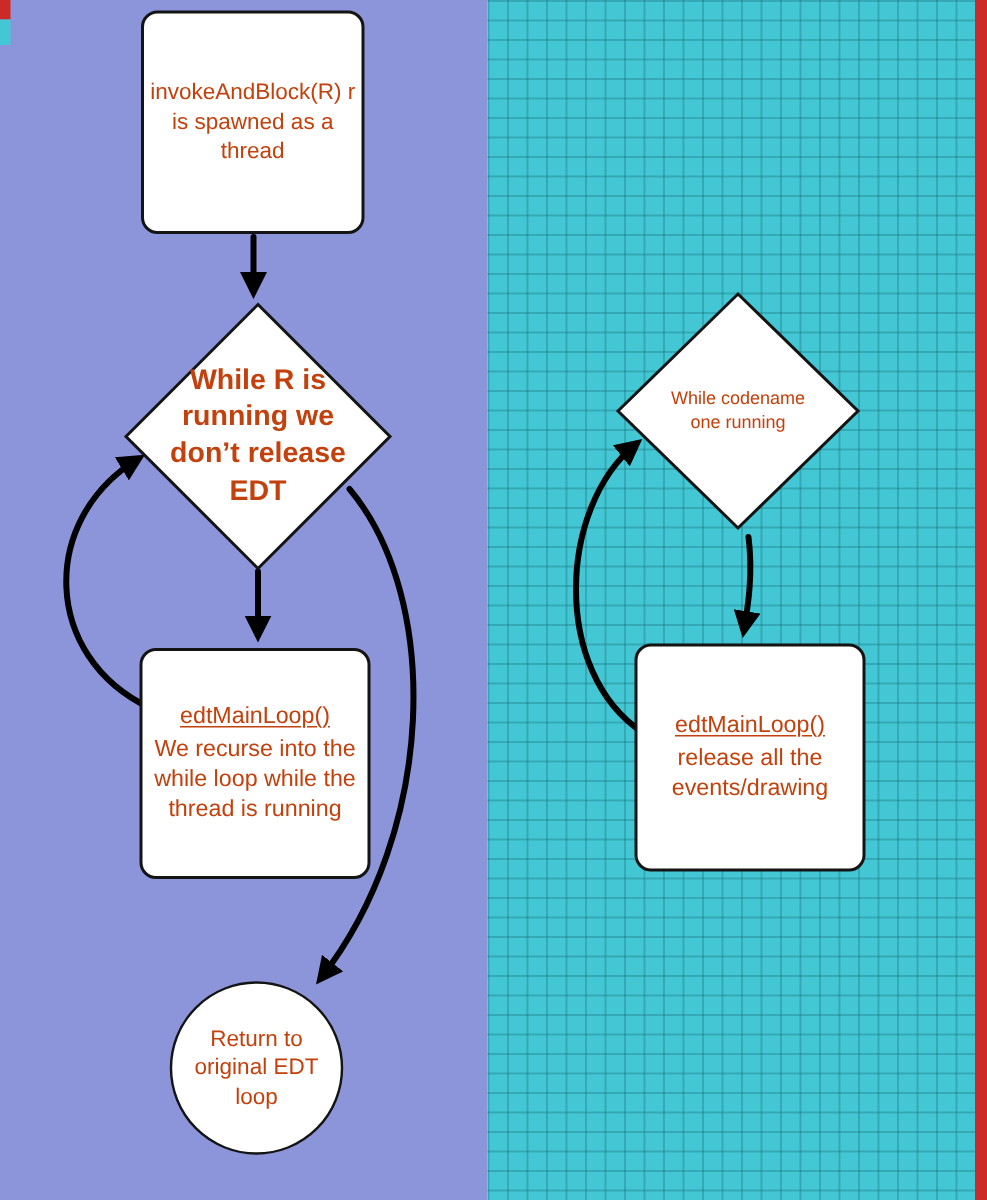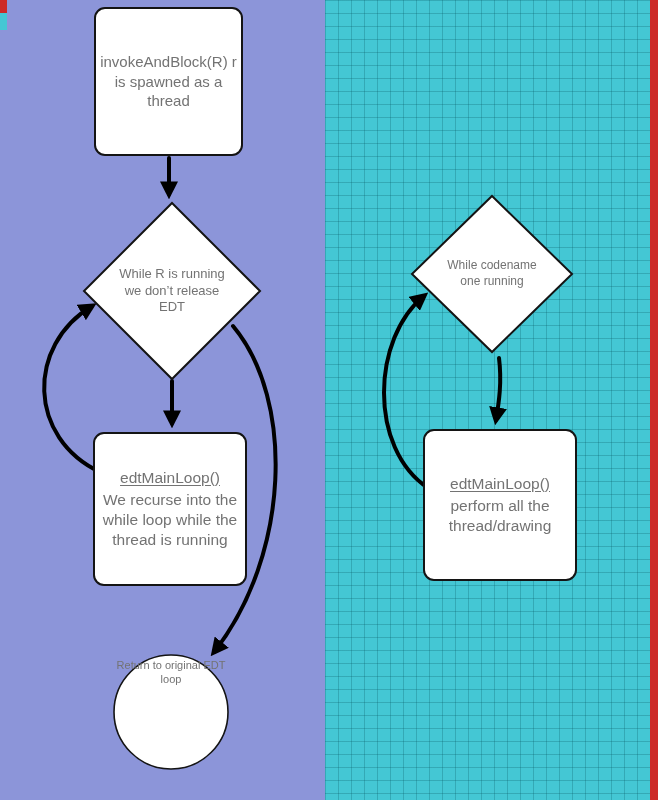--- a/index.html
+++ b/index.html
@@ -47,27 +47,27 @@
   }
   .shape.thin { stroke-width: 1.6; }
 
   .node {
     position: absolute;
     display: flex;
     flex-direction: column;
     align-items: center;
     justify-content: center;
     text-align: center;
-    color: #737373;
+    color: #c2410c;
     line-height: 1.3;
   }
   .n-start  { left: 96px;  top: 10px;  width: 145px; height: 143px; font-size: 15px; }
-  .n-dec1   { left: 112px; top: 241px; width: 120px; height: 100px; font-size: 13px; }
+  .n-dec1   { left: 112px; top: 241px; width: 120px; height: 100px; font-size: 19px; font-weight: bold; }
   .n-loop1  { left: 96px;  top: 435px; width: 148px; height: 148px; font-size: 15.5px; }
-  .n-circle { left: 116px; top: 620px; width: 110px; height: 104px; font-size: 11px; }
+  .n-circle { left: 116px; top: 660px; width: 110px; height: 104px; font-size: 15px; }
   .n-dec2   { left: 446px; top: 226px; width: 92px;  height: 96px;  font-size: 12px; }
   .n-loop2  { left: 426px; top: 432px; width: 148px; height: 146px; font-size: 15.5px; }
 
   .code-title {
     display: block;
     text-decoration-line: underline;
     text-decoration-style: wavy;
     text-decoration-color: #e03030;
     text-decoration-thickness: 1px;
     text-underline-offset: 2px;
@@ -119,17 +119,17 @@
     </span>
   </div>
 
   <div class="node n-circle">Return to original EDT loop</div>
 
   <div class="node n-dec2">While codename one running</div>
 
   <div class="node n-loop2">
     <span>
       <span class="code-title">edtMainLoop()</span>
-      <span>perform all the thread/drawing</span>
+      <span>release all the events/drawing</span>
     </span>
   </div>
 
 </div>
 
 </body></html>

